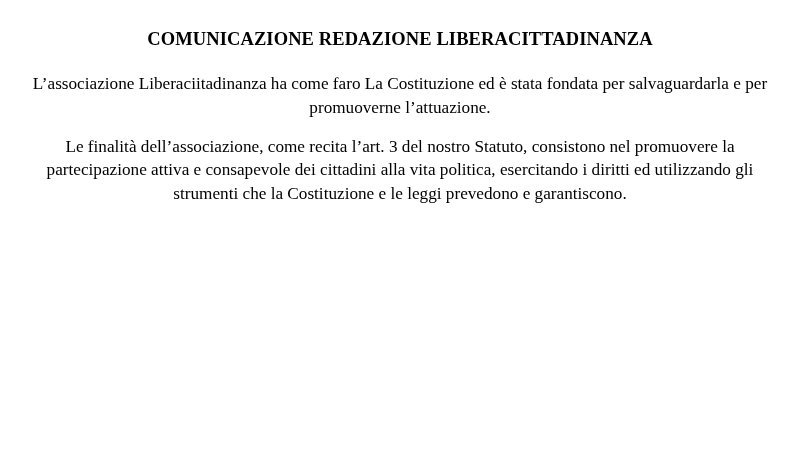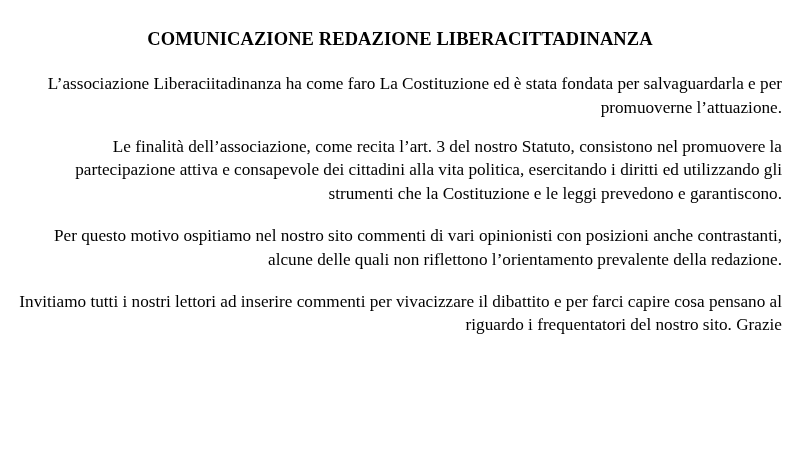--- a/index.html
+++ b/index.html
@@ -24,21 +24,21 @@
     text-align: center;
     font-weight: bold;
     font-size: 18.5px;
     letter-spacing: 0.1px;
     margin: 0 0 22px 0;
     line-height: 1.2;
   }
   .para {
     font-size: 17.2px;
     line-height: 1.36;
-    text-align: right;
+    text-align: center;
     margin: 0;
     padding: 0;
   }
   .para + .para {
     margin-top: 16px;
   }
   .gap {
     height: 19px;
   }
 </style>
@@ -50,22 +50,18 @@
   <h1 class="doc-title">COMUNICAZIONE REDAZIONE LIBERACITTADINANZA</h1>
 
   <div class="block">
     <p class="para">L’associazione Liberaciitadinanza ha come faro La Costituzione ed è stata fondata per salvaguardarla e per promuoverne l’attuazione.</p>
     <p class="para">Le finalità dell’associazione, come recita l’art. 3 del nostro Statuto, consistono nel promuovere la partecipazione attiva e consapevole dei cittadini alla vita politica, esercitando i diritti ed utilizzando gli strumenti che la Costituzione e le leggi prevedono e garantiscono.</p>
   </div>
 
   <div class="gap"></div>
 
   <div class="block">
-    <p class="para">Per questo motivo ospitiamo nel nostro sito commenti di vari opinionisti con posizioni anche contrastanti, alcune delle quali  non riflettono l’orientamento prevalente della redazione.</p>
   </div>
 
   <div class="gap"></div>
 
-  <div class="block">
-    <p class="para">Invitiamo tutti i nostri lettori ad inserire commenti per vivacizzare il dibattito e per farci capire cosa pensano al riguardo i frequentatori del nostro sito. Grazie</p>
-  </div>
 
 </div>
 
 </body></html>

